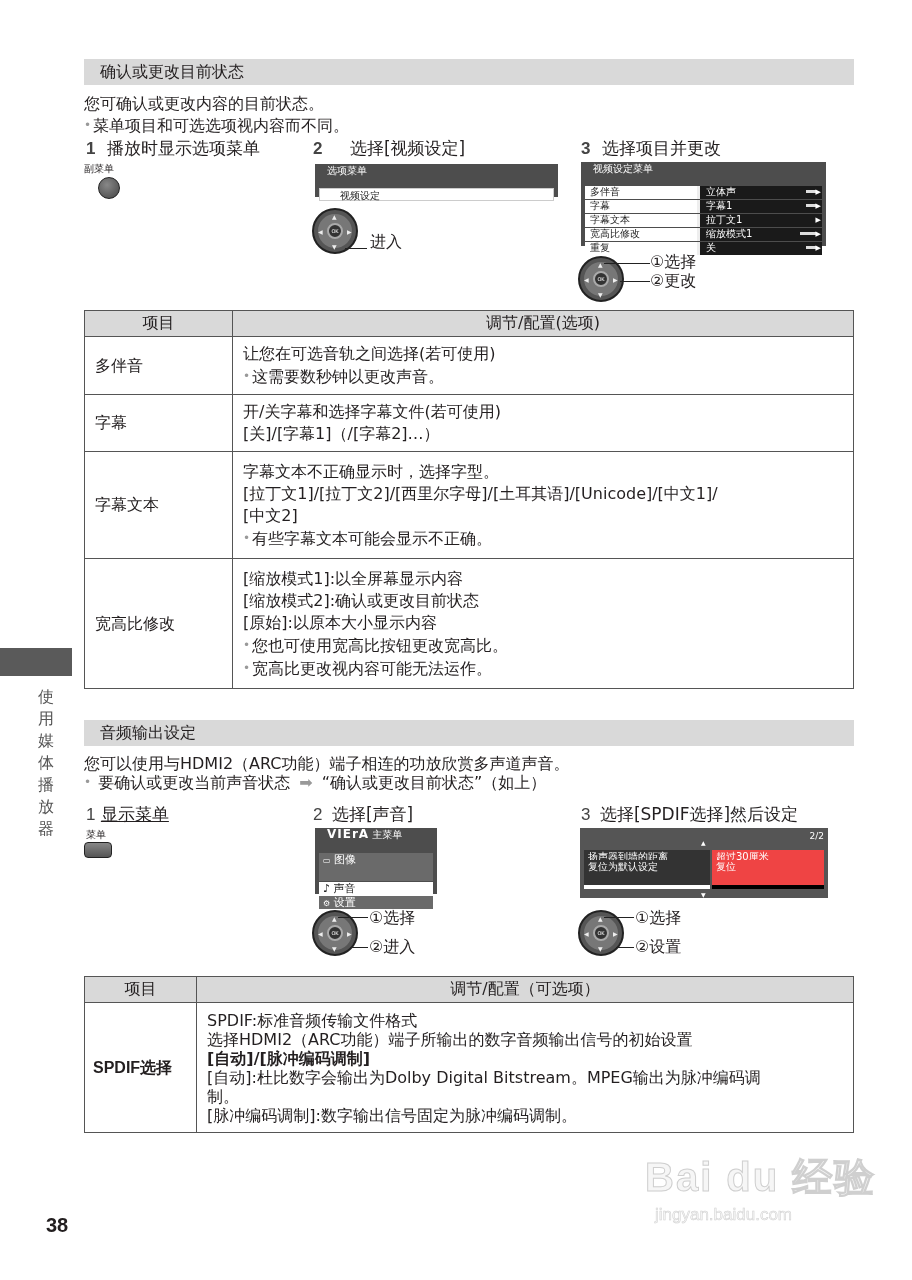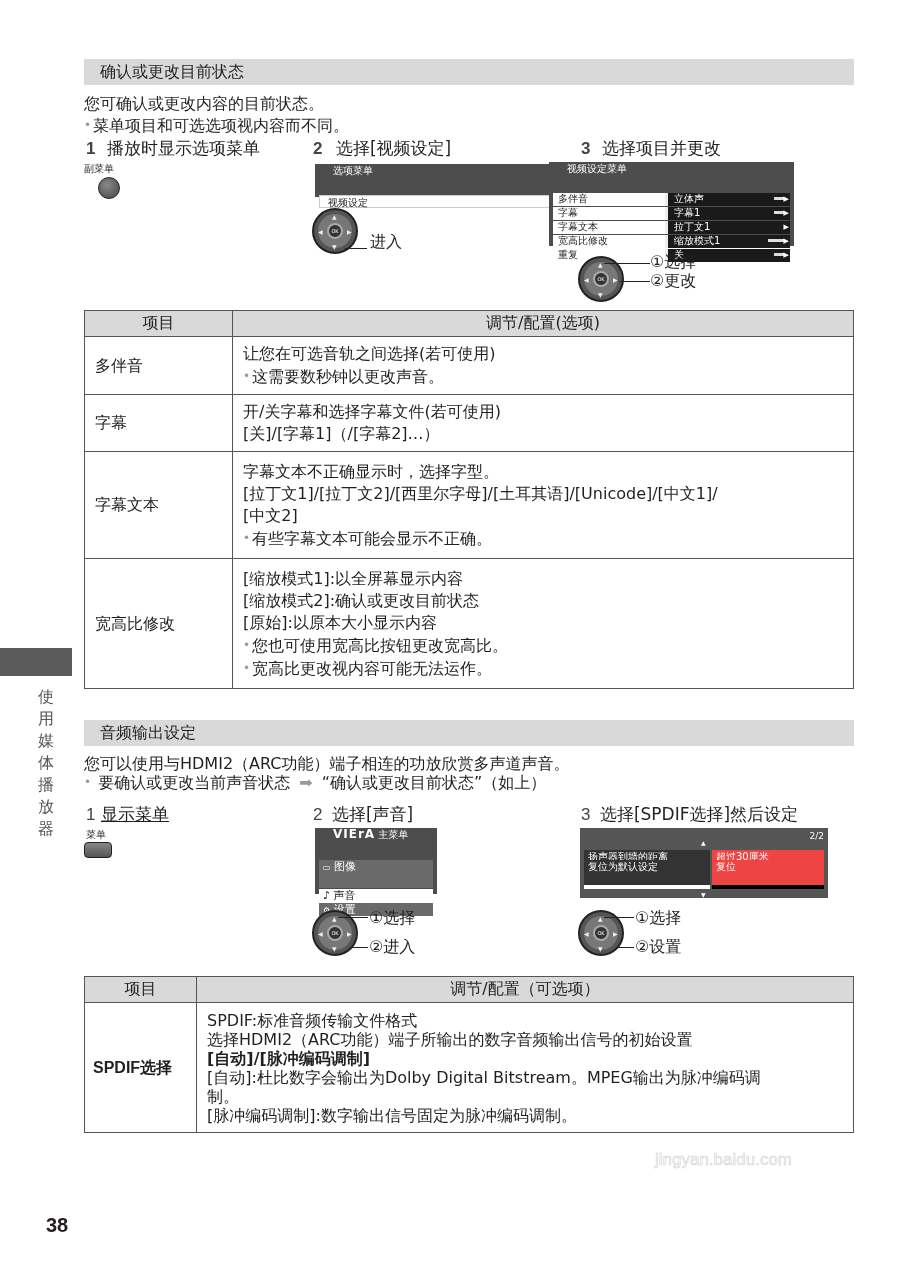--- a/index.html
+++ b/index.html
@@ -10,21 +10,21 @@
     .t16 { font-size: 16px; line-height: 20px; white-space: nowrap; }
     .t17 { font-size: 17px; line-height: 22px; white-space: nowrap; }
     .bullet::before { content: "\2022"; color: #999; font-size: 12px; margin-right: 2px; vertical-align: 2px; }
     .step-num { font-family: "Liberation Sans", sans-serif; font-weight: bold; color: #444; }
     .step-num-light { font-family: "Liberation Sans", sans-serif; color: #444; }
     .small-label { font-size: 10px; line-height: 12px; }
     .round-btn { width: 22px; height: 22px; border-radius: 50%; background: radial-gradient(circle at 40% 35%, #888, #444); border: 1px solid #222; }
     .rect-btn { width: 28px; height: 16px; border-radius: 4px; background: linear-gradient(#888, #555); border: 1px solid #222; }
     
     .tvmenu { position: absolute; background: #4d4d4d; color: #fff; font-size: 10px; }
-    .tvmenu .title { padding-left: 18px; height: 31px; line-height: 13px; }
+    .tvmenu .title { padding-left: 12px; height: 24px; line-height: 13px; }
     .tvrow { position: relative; height: 13px; line-height: 12px; margin: 0 4px 1px 4px; display: flex; }
     .tvrow .lbl { background: #fff; color: #222; width: 112px; padding-left: 5px; }
     .tvrow .val { background: #1a1a1a; color: #fff; flex: 1; padding-left: 6px; position: relative; border-left: 3px solid #eee; }
     .tvrow .val .bars { position: absolute; right: 6px; top: 4px; width: 10px; height: 3px; background: #ddd; }
     .tvrow .val .arr { position: absolute; right: 1px; top: 0; font-size: 7px; }
     
     .dpad { position: absolute; width: 46px; height: 46px; border-radius: 50%; background: #555; border: 2px solid #222; }
     .dpad .ring { position: absolute; left: 4px; top: 4px; width: 34px; height: 34px; border-radius: 50%; background: #777; }
     .dpad .center { position: absolute; left: 13px; top: 13px; width: 16px; height: 16px; border-radius: 50%; background: #333; border: 2px solid #aaa; color: #fff; font-size: 5px; line-height: 12px; text-align: center; }
     .dpad .tri { position: absolute; color: #eee; font-size: 6px; line-height: 6px; }
@@ -59,42 +59,42 @@
 
 <div class="abs t17" style="left:86px;top:137px;">
   <span class="step-num">1</span>
   <span style="margin-left:6px;">播放时显示选项菜单</span>
 </div>
 <div class="abs small-label" style="left:84px;top:163px;">副菜单</div>
 <div class="abs round-btn" style="left:98px;top:177px;"></div>
 
 <div class="abs t17" style="left:313px;top:137px;">
   <span class="step-num">2</span>
-  <span style="margin-left:8px;">选择[视频设定]</span>
+  <span style="margin-left:22px;">选择[视频设定]</span>
 </div>
 <div class="tvmenu" style="left:315px;top:164px;width:243px;height:33px;">
   <div class="title">选项菜单</div>
-  <div style="margin:0 4px;background:#fff;color:#222;height:13px;line-height:13px;padding-left:8px;border:1px solid #ccc;">视频设定</div>
+  <div style="margin:0 4px;background:#fff;color:#222;height:13px;line-height:13px;padding-left:20px;border:1px solid #ccc;">视频设定</div>
 </div>
 <div class="dpad" style="left:312px;top:208px;">
   <div class="ring"></div>
   <div class="tri" style="left:18px;top:4px;">▲</div>
   <div class="tri" style="left:18px;top:34px;">▼</div>
   <div class="tri" style="left:4px;top:19px;">◀</div>
   <div class="tri" style="left:33px;top:19px;">▶</div>
   <div class="center">OK</div>
 </div>
 <div class="leader" style="left:345px;top:248px;width:22px;transform:rotate(0deg);"></div>
 <div class="callout" style="left:370px;top:232px;">进入</div>
 
 <div class="abs t17" style="left:581px;top:137px;">
   <span class="step-num">3</span>
   <span style="margin-left:6px;">选择项目并更改</span>
 </div>
-<div class="tvmenu" style="left:549px;top:162px;width:245px;height:84px;">
+<div class="tvmenu" style="left:581px;top:162px;width:245px;height:84px;">
   <div class="title">视频设定菜单</div>
   <div class="tvrow">
     <span class="lbl">多伴音</span>
     <span class="val"><span>立体声</span><span class="bars"></span><span class="arr">▶</span></span>
   </div>
   <div class="tvrow">
     <span class="lbl">字幕</span>
     <span class="val"><span>字幕1</span><span class="bars"></span><span class="arr">▶</span></span>
   </div>
   <div class="tvrow">
@@ -255,14 +255,15 @@
       <div class="line">[自动]:杜比数字会输出为Dolby Digital Bitstream。MPEG输出为脉冲编码调</div>
       <div class="line">制。</div>
       <div class="line">[脉冲编码调制]:数字输出信号固定为脉冲编码调制。</div>
     </td>
   </tr>
 </tbody>
   </table>
 
 <div class="page-num">38</div>
 <div class="watermark">
+  <div class="big">Bai du 经验</div>
   <div class="small">jingyan.baidu.com</div>
 </div>
 
 </body></html>

